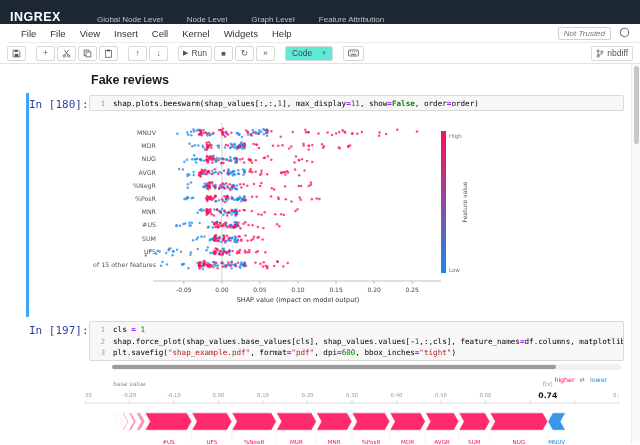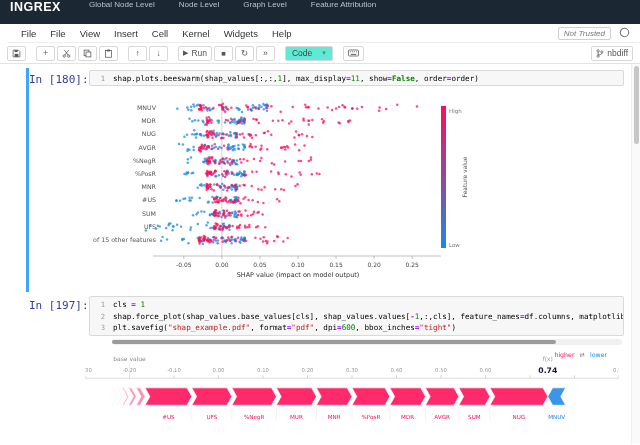--- a/index.html
+++ b/index.html
@@ -1,21 +1,21 @@
 <!DOCTYPE html>
 <html><head>
 <meta charset="utf-8">
 <style>
   * { box-sizing: border-box; margin: 0; padding: 0; }
   html,body { width:640px; height:445px; overflow:hidden; background:#fff;
     font-family:"Liberation Sans", sans-serif; }
 
   
-  .topbar { height:24px; background:#1b2733; display:flex; align-items:flex-start;
-    padding:0 10px; gap:28px; }
+  .topbar { height:24px; background:#1b2733; display:flex; align-items:flex-end;
+    padding:0 10px; gap:36px; }
   .brand { color:#ffffff; font-weight:bold; font-size:12.5px; letter-spacing:.5px; }
   .tabs { display:flex; gap:24px; }
   .tabs .tab { color:#b9c3cb; font-size:8px; cursor:pointer; white-space:nowrap; }
 
   
   .menubar { height:19px; display:flex; align-items:center; padding:0 6px;
     font-size:9.5px; color:#333; border-bottom:1px solid #ededed; background:#fff;margin-left:8px; }
   .menubar .menu-item { padding:0 7px; cursor:pointer; }
   .menubar-right { margin-left:auto; display:flex; align-items:flex-end; gap:8px; padding-right:4px;font-style:italic; }
   .trust-badge { border:1px solid #cfcfcf; border-radius:2px; font-size:8px;
@@ -201,20 +201,23 @@
             </svg>
         </span>
         <span>nbdiff</span>
       </div>
     </div>
   </div>
 
   <div class="content">
     <div class="notebook">
 
+      <div class="mdcell">
+        <h2>Fake reviews</h2>
+      </div>
 
       <div class="cell selected">
         <div class="cellrow">
           <div class="prompt">In [180]:</div>
           <div class="codebox"><div class="codeline"><span class="linenum">1</span><span>shap.plots.beeswarm(shap_values[:,:,</span><span class="tok-num">1</span><span>], max_display</span><span class="tok-op">=</span><span class="tok-num">11</span><span>, show</span><span class="tok-op">=</span><span class="tok-kw">False</span><span>, order</span><span class="tok-op">=</span><span>order)</span></div></div>
         </div>
         <div class="output-bee">
           <svg id="beeswarm" width="382" height="194" viewBox="0 0 382 194">
               <line x1="130.88888888888889" y1="8" x2="130.88888888888889" y2="166" stroke="#cccccc" stroke-width="0.9"></line>
               <line x1="62" y1="166" x2="350" y2="166" stroke="#999" stroke-width="0.6"></line>

